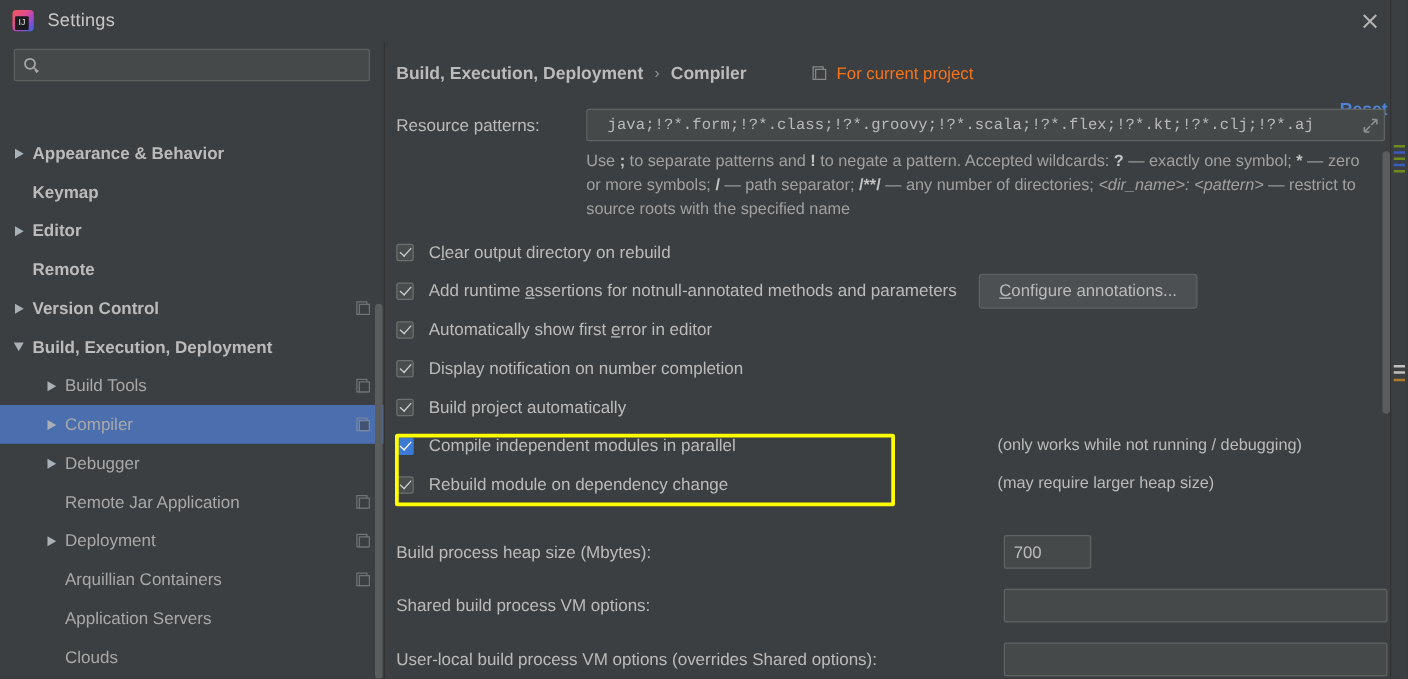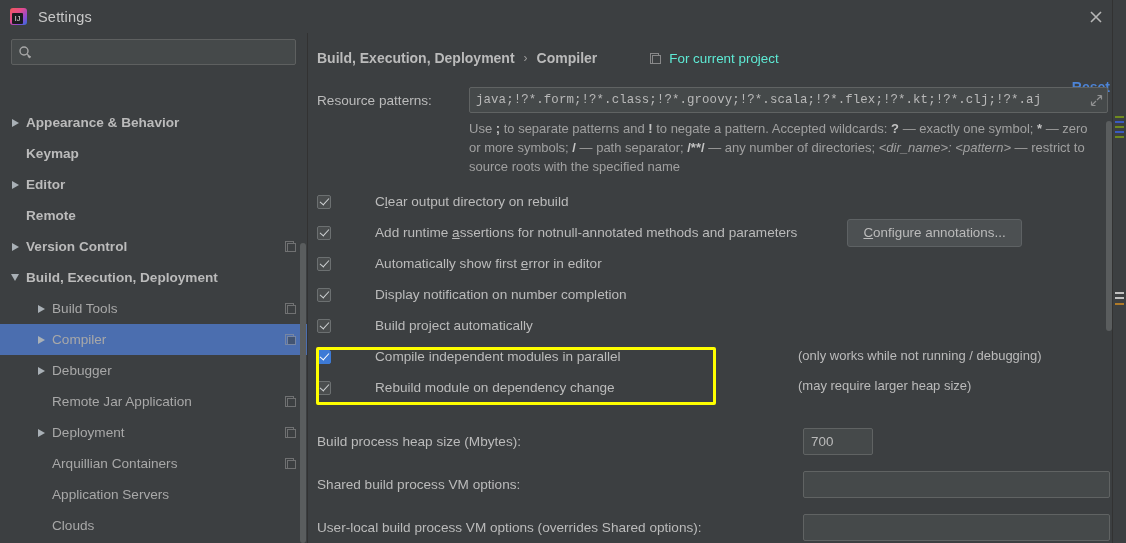--- a/index.html
+++ b/index.html
@@ -196,21 +196,21 @@
     padding: 10px 0 0 0;
     font-size: 14px;
   }
   .crumb-bold { font-weight: bold; color: #bbbbbb; }
   .crumb-sep { color: #9a9a9a; margin: 0 9px; font-size: 12px; }
   .crumb-current { font-weight: bold; color: #bbbbbb; }
   .for-project {
     margin-left: 52px;
     display: flex;
     align-items: center;
-    color: #5eead4;
+    color: #f97316;
     font-size: 13.4px;
   }
   .for-project .fp-icon { margin-right: 7px; opacity: .8; display:flex; }
   .reset-link {
     position: absolute;
     right: 16px;
     top: 46px;
     color: #4d84d6;
     font-size: 14px;
     font-weight: bold;
@@ -234,21 +234,21 @@
     color: #bbbbbb;
   }
   .res-field {
     flex: 1 1 auto;
     height: 26px;
     background: #45494a;
     border: 1px solid #606363;
     border-radius: 2px;
     display: flex;
     align-items: center;
-    padding: 0 4px 0 6px;
+    padding: 0 4px 0 16px;
     box-sizing: border-box;
     overflow: hidden;
   }
   .res-text {
     font-family: "Liberation Mono", monospace;
     font-size: 12.4px;
     color: #b9b9b9;
     white-space: nowrap;
     overflow: hidden;
     flex: 1 1 auto;
@@ -267,21 +267,20 @@
   .hint-block i { font-style: italic; }
   .hint-block b { font-weight: bold; color: #c3c3c3; }
 
   
   .checks { margin-top: 10px; }
   .chk-row {
     display: flex;
     align-items: center;
     height: 31px;
     position: relative;
-    gap: 32px;
   }
   .chk {
     width: 14px; height: 14px;
     flex: 0 0 14px;
     border: 1px solid #6c7071;
     border-radius: 2px;
     background: #4a4d4e;
     margin-right: 12px;
     position: relative;
     box-sizing: border-box;

